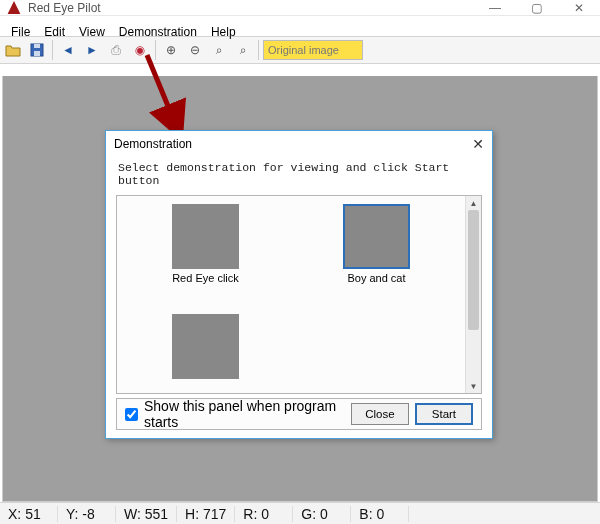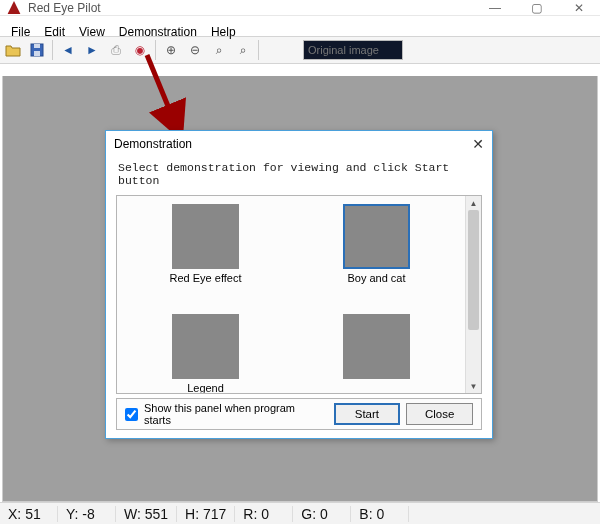--- a/index.html
+++ b/index.html
@@ -51,25 +51,25 @@
     gap: 2px;
   }
   .toolbar .tbtn {
     width: 22px; height: 22px;
     display: flex; align-items: center; justify-content: center;
     color: #555;
   }
   .toolbar .sep { width: 1px; height: 20px; background: #ccc; margin: 0 2px; }
   .toolbar .field {
     border: 1px solid #bcbcbc;
-    background: #0f172a;
+    background: #fde047;
     height: 20px; width: 100px;
     padding: 0 4px;
     display: flex; align-items: center;
-    font-size: 11px; color: #777; margin-left: 40px;
+    font-size: 11px; color: #777;
   }
   
   .canvas {
     position: absolute; left: 0; right: 0; top: 76px; bottom: 22px;
     background: #9f9f9f;
     border: 1px solid #ccc;
     border-top: none;
     margin: 0 2px;
   }
   
@@ -172,21 +172,21 @@
     margin: 4px 10px 8px;
     border: 1px solid #b5b5b5;
     display: flex; align-items: center;
     padding: 0 8px;
     background: #fcfcfc;
     gap: 6px;
   }
   .dialog .dcheck {
     width: 13px; height: 13px;
   }
-  .dialog .dchecklabel { font-size: 11px; }
+  .dialog .dchecklabel { font-size: 14px; }
   .dialog .dbtn {
     width: 68px; height: 22px;
     border: 1px solid #888;
     background: #efefef;
     font-size: 11.5px;
     display: flex; align-items: center; justify-content: center;
   }
   .dialog .dbtn.primary {
     border: 2px solid #2a6fb7;
   }
@@ -260,46 +260,42 @@
 <div class="dialog">
   <div class="dtitlebar">
     <div class="dtitle">Demonstration</div>
     <div class="dclose">✕</div>
   </div>
   <div class="dinstr">Select demonstration for viewing and click Start button</div>
   <div class="dbody">
     <div class="dlist">
       <div class="ditem">
         <div class="thumb th-redeye"></div>
-        <div class="ilabel">Red Eye effect</div>
+        <div class="ilabel">Red Eye click</div>
       </div>
       <div class="ditem">
         <div class="thumb th-boycat sel"></div>
         <div class="ilabel">Boy and cat</div>
-      </div>
-      <div class="ditem">
-        <div class="thumb th-legend"></div>
-        <div class="ilabel">Legend</div>
       </div>
       <div class="ditem">
         <div class="thumb th-adjust"></div>
       </div>
     </div>
     <div class="vscroll">
       <div class="varrow up">▲</div>
       <div class="vthumb"></div>
       <div class="varrow down">▼</div>
     </div>
   </div>
   <div class="dfoot">
     <input type="checkbox" class="dcheck" checked="" style="">
     <span class="dchecklabel">Show this panel when program starts</span>
     <div style="flex:1"></div>
+    <div class="dbtn">Close</div>
     <div class="dbtn primary">Start</div>
-    <div class="dbtn">Close</div>
   </div>
 </div>
 
 <div class="statusbar">
   <div class="cell"><span>X:</span> <span>51</span></div>
   <div class="cell"><span>Y:</span> <span>-8</span></div>
   <div class="cell"><span>W:</span> <span>551</span></div>
   <div class="cell"><span>H:</span> <span>717</span></div>
   <div class="cell"><span>R:</span> <span>0</span></div>
   <div class="cell"><span>G:</span> <span>0</span></div>

